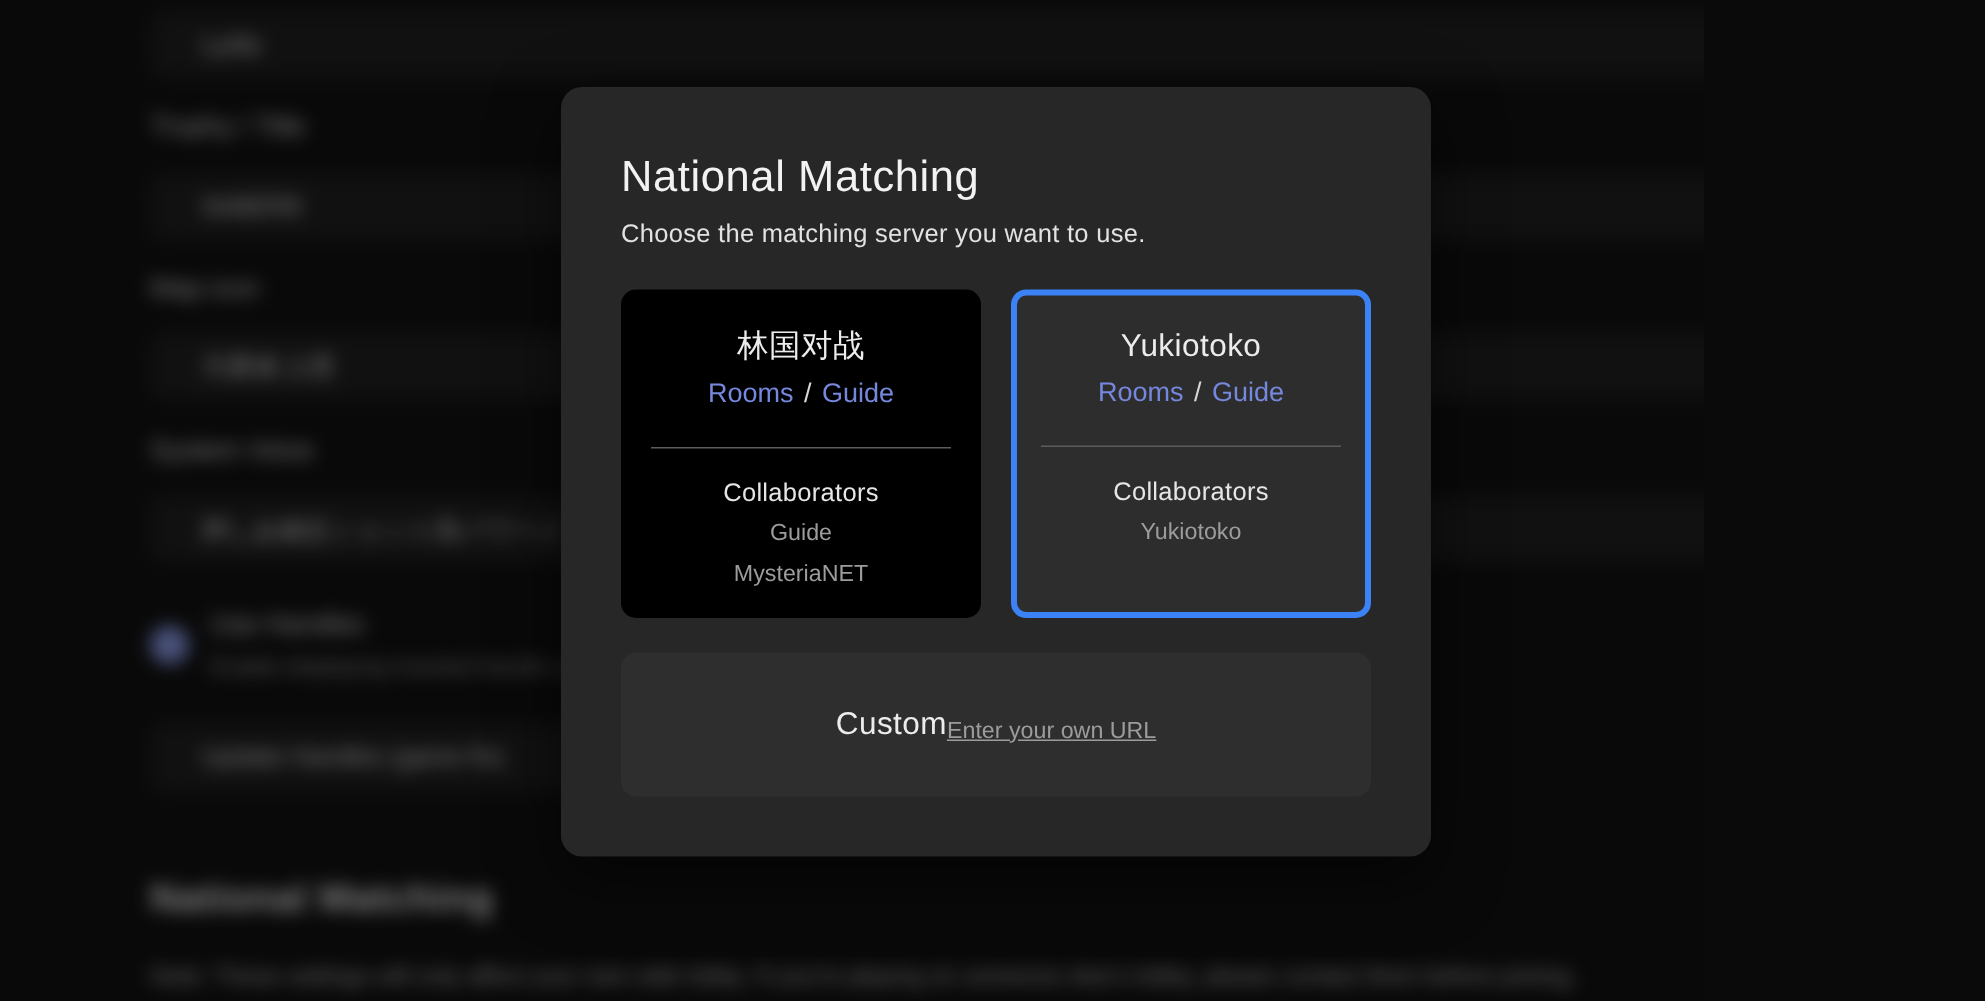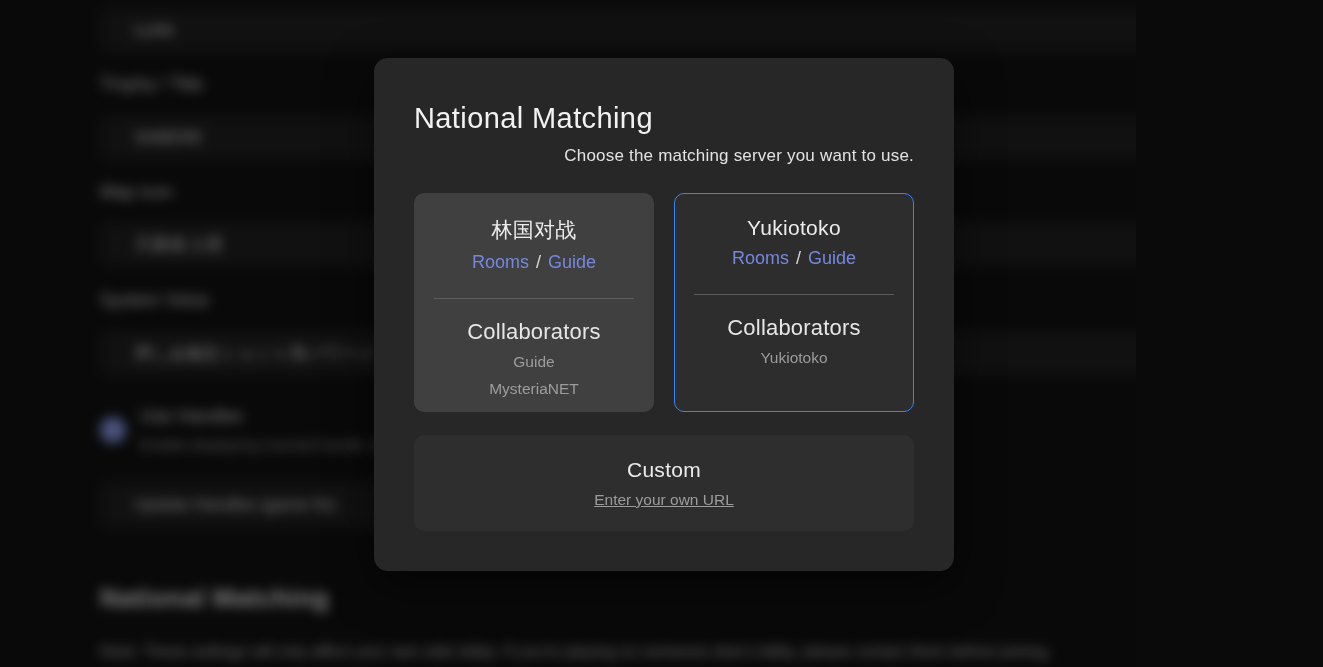--- a/index.html
+++ b/index.html
@@ -44,39 +44,39 @@
 
   
   .modal {
     position: absolute; left: 374px; top: 58px; width: 580px; height: 513px;
     background: #272727; border-radius: 14px;
     box-shadow: 0 14px 45px rgba(0,0,0,0.55);
     padding: 44px 40px 40px 40px;
     color: #f1f1f1;
   }
   .modal-title { font-size: 29px; font-weight: 400; letter-spacing: 0.4px; color: #f2f2f2; }
-  .modal-subtitle { margin-top: 11px; font-size: 17px; color: #e2e2e2; letter-spacing: 0.2px; text-align: right; }
+  .modal-subtitle { margin-top: 11px; font-size: 17px; color: #e2e2e2; letter-spacing: 0.2px; }
 
   .cards { display: flex; gap: 20px; margin-top: 27px; }
   .card {
-    width: 240px; height: 219px; background: #404040; border-radius: 10px;
+    width: 240px; height: 219px; background: #000000; border-radius: 10px;
     text-align: center; padding-top: 23px;
   }
-  .card.selected { background: #2d2d2d; border: 1px solid #3b82f6; padding-top: 22px; }
+  .card.selected { background: #2d2d2d; border: 4px solid #3b82f6; padding-top: 22px; }
   .card-title { font-size: 21px; color: #ececec; letter-spacing: 0.3px; }
   .card-links { margin-top: 8px; font-size: 18px; }
   .card-links .link { color: #7688dd; text-decoration: none; cursor: pointer; }
   .card-links .slash { color: #d8d8d8; padding: 0 2px; }
   .card-divider { width: 200px; margin: 25px auto 0 auto; border: 0; border-top: 1px solid #5c5c5c; }
-  .collab-label { margin-top: 20px; font-size: 22px; color: #e6e6e6; letter-spacing: 0.2px; }
+  .collab-label { margin-top: 20px; font-size: 17px; color: #e6e6e6; letter-spacing: 0.2px; }
   .collab-name { margin-top: 7px; font-size: 15.5px; color: #9c9c9c; line-height: 20px; }
 
   .custom-card {
     margin-top: 23px; width: 500px; height: 96px; background: #2e2e2e; border-radius: 10px;
-    display: flex; flex-direction: column; align-items: center; justify-content: center;
+    display: flex; flex-direction: row; align-items: center; justify-content: center;
     cursor: pointer;
   }
   .custom-title { font-size: 21px; color: #ececec; letter-spacing: 0.3px; }
   .custom-sub { margin-top: 9px; font-size: 15.5px; color: #9c9c9c; text-decoration: underline; }
 </style>
 </head>
 <body>
 
 <div class="stage">
 

